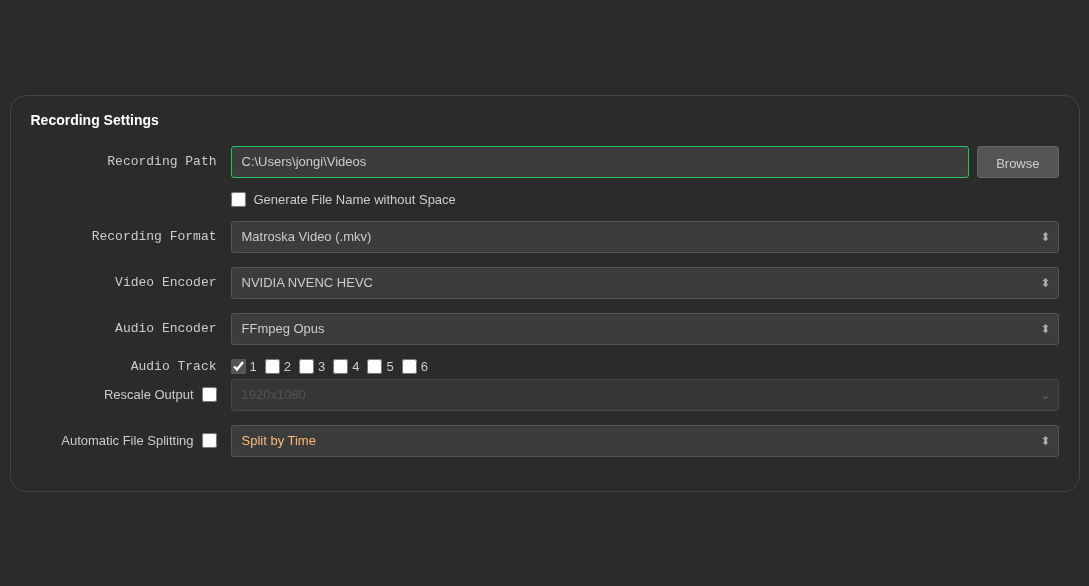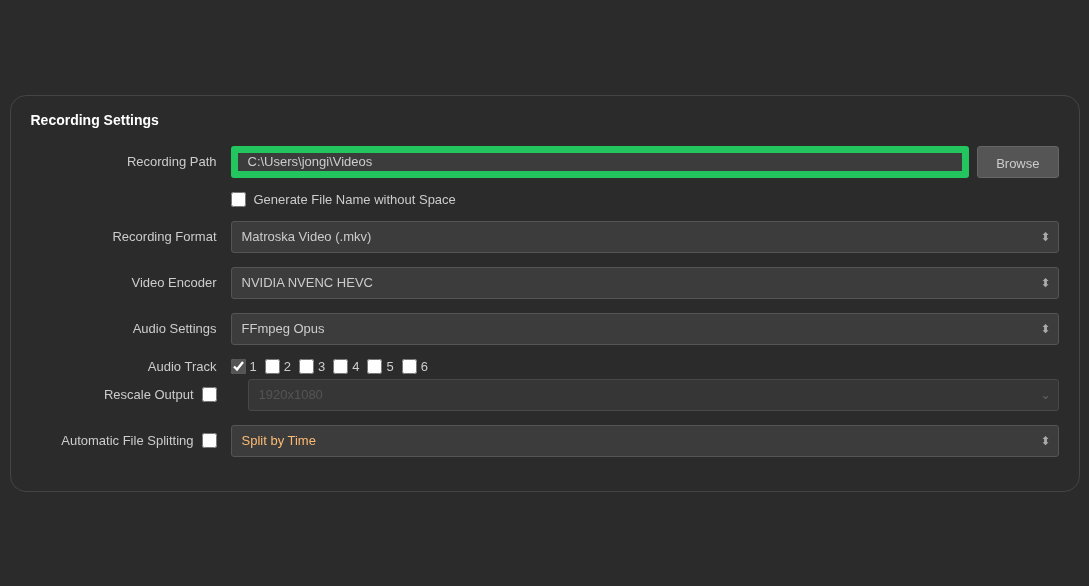--- a/index.html
+++ b/index.html
@@ -41,33 +41,34 @@
       margin-bottom: 14px;
     }
 
     .form-label {
       width: 200px;
       text-align: right;
       padding-right: 14px;
       color: #cccccc;
       font-size: 13px;
       flex-shrink: 0;
+      font-family: Liberation Mono, monospace;
     }
 
     .input-browse-row {
       display: flex;
       align-items: center;
       flex: 1;
       gap: 8px;
     }
 
     .path-input {
       flex: 1;
       background: #3c3c3c;
-      border: 7px solid #22c55e;
+      border: 1px solid #22c55e;
       border-radius: 3px;
       color: #cccccc;
       padding: 6px 10px;
       font-size: 13px;
       height: 32px;
       outline: none;
     }
 
     .browse-btn {
       background: #555;
@@ -159,21 +160,20 @@
 
     .track-item span {
       color: #cccccc;
       font-size: 13px;
     }
 
     .rescale-row {
       display: flex;
       align-items: center;
       margin-bottom: 14px;
-      gap: 17px;
     }
 
     .rescale-label-group {
       width: 200px;
       text-align: right;
       padding-right: 14px;
       display: flex;
       align-items: center;
       justify-content: flex-end;
       gap: 8px;
@@ -249,21 +249,21 @@
       <select>
         <option>NVIDIA NVENC HEVC</option>
         <option>NVIDIA NVENC H.264</option>
         <option>Software (x264)</option>
       </select>
       <span class="select-arrow">⬍</span>
     </div>
   </div>
 
   <div class="form-row">
-    <div class="form-label">Audio Settings</div>
+    <div class="form-label">Audio Encoder</div>
     <div class="select-wrapper">
       <select>
         <option>FFmpeg Opus</option>
         <option>FFmpeg AAC</option>
         <option>FLAC</option>
       </select>
       <span class="select-arrow">⬍</span>
     </div>
   </div>
 

